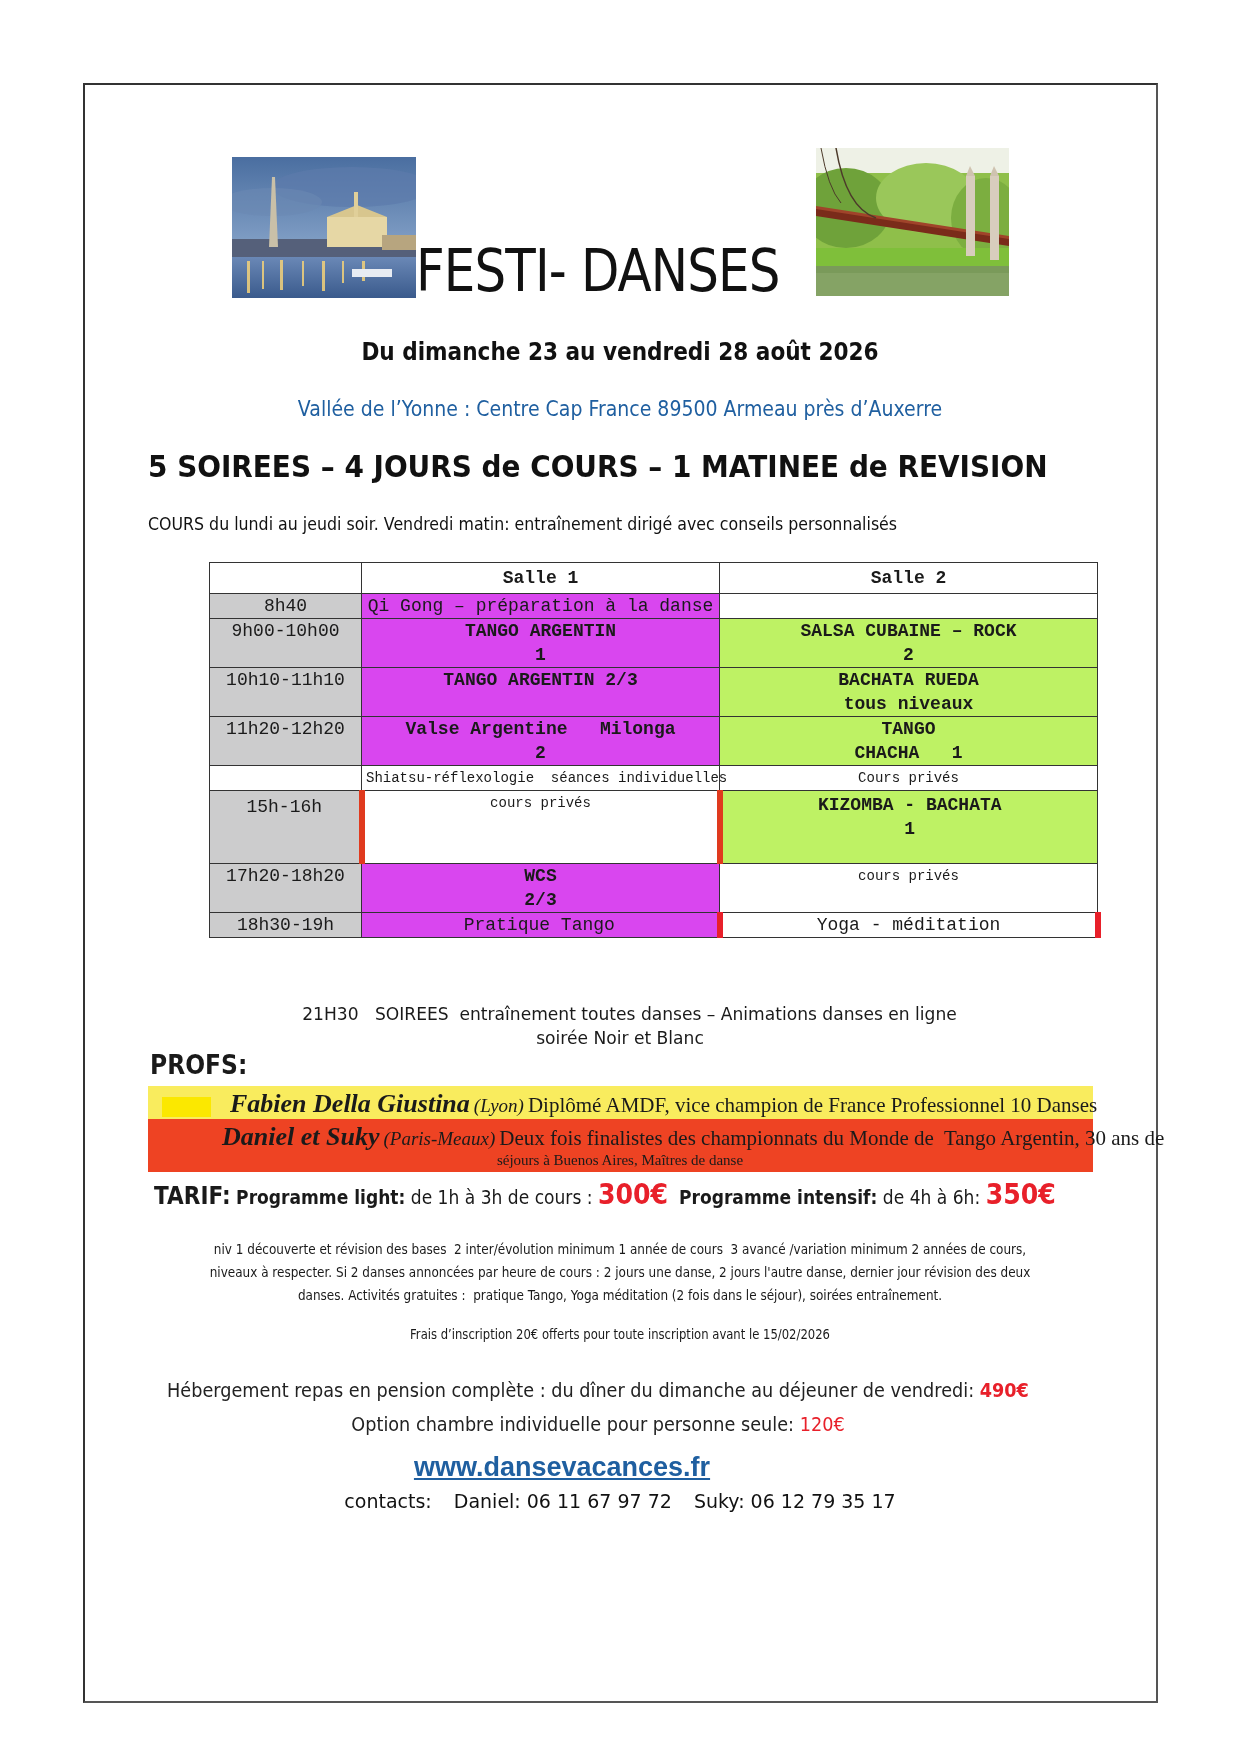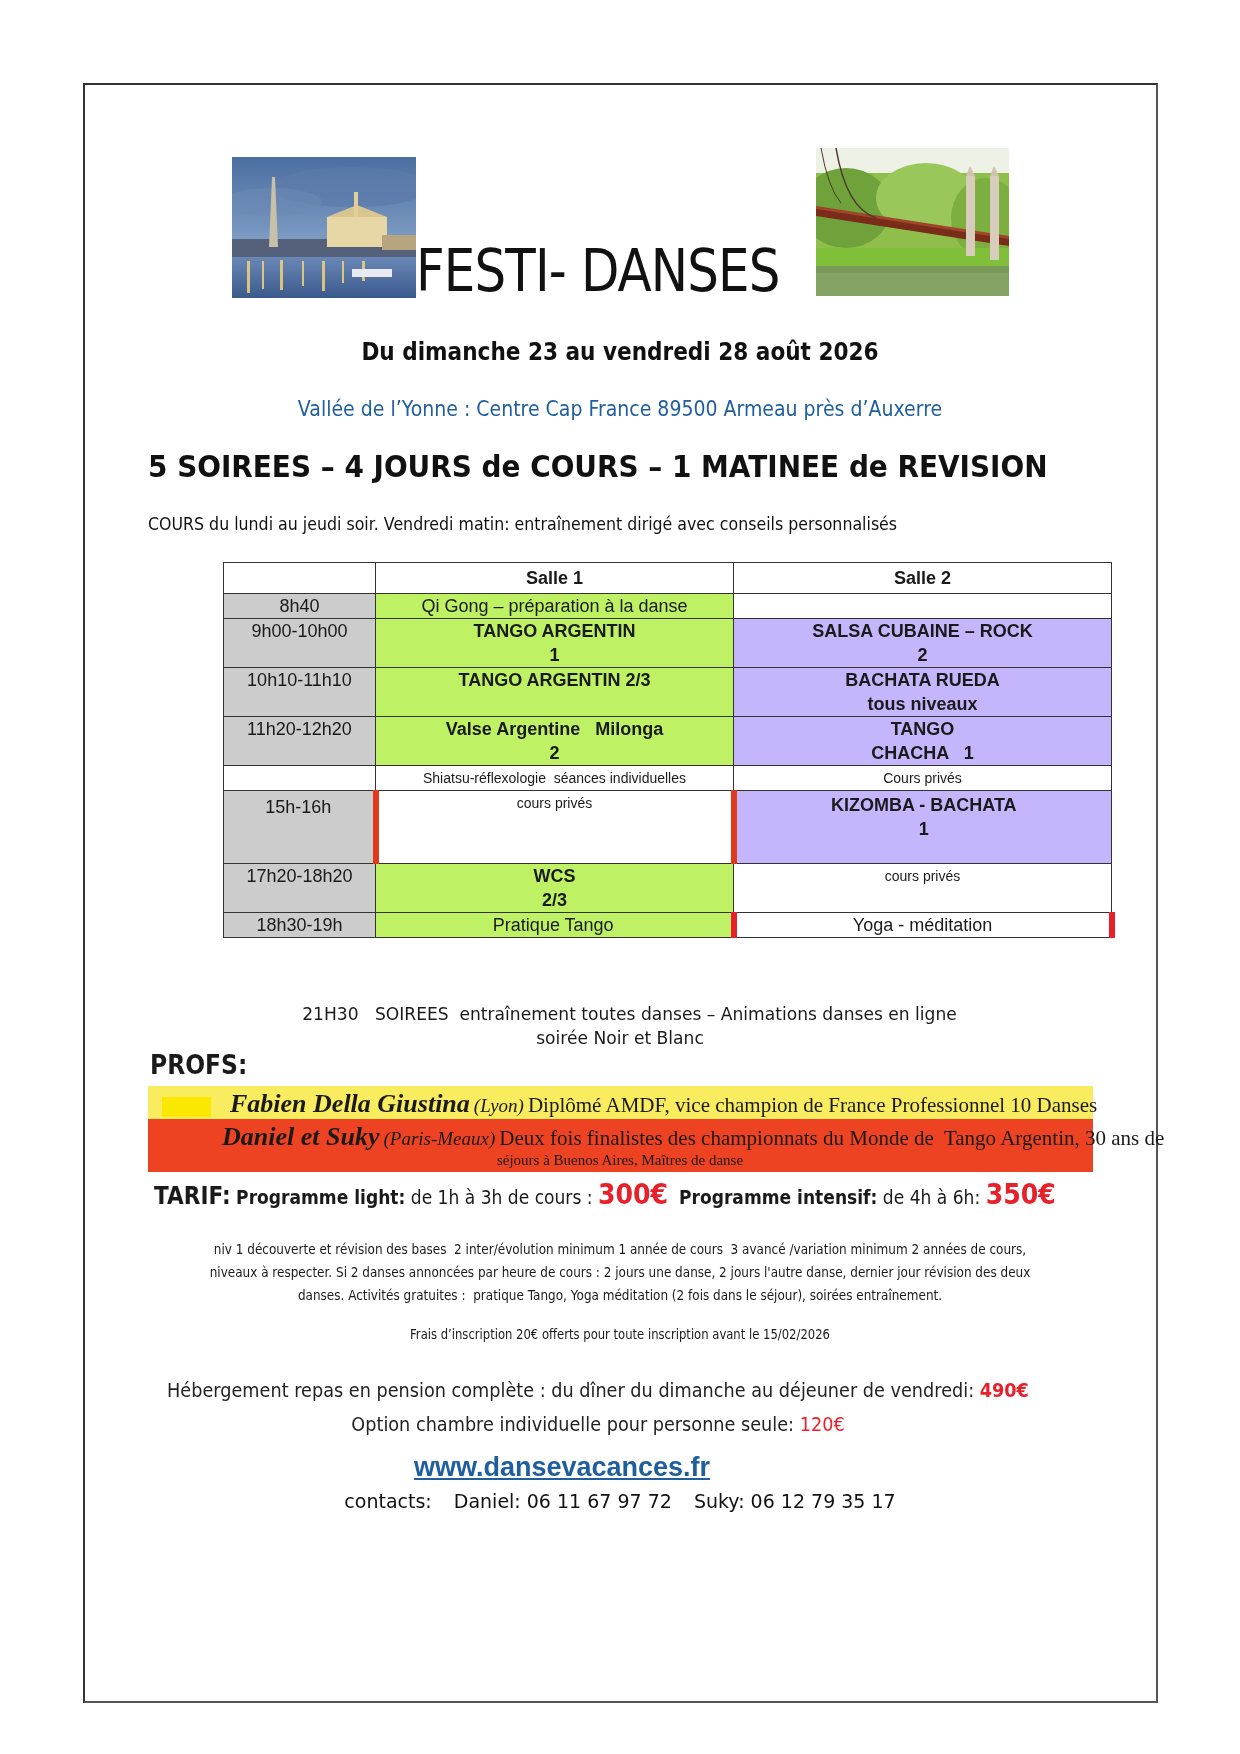--- a/index.html
+++ b/index.html
@@ -22,29 +22,29 @@
            transform: scaleX(0.9); color: #111; }
   .location { position: absolute; left: 0; width: 1240px; top: 396px; text-align: center;
               font-size: 22px; color: #1f5fa0; font-family: "DejaVu Sans", sans-serif; transform: scaleX(0.86); }
   .headline { position: absolute; left: 148px; top: 448px; font-size: 31px; font-weight: bold;
               font-family: "DejaVu Sans", sans-serif; transform: scaleX(0.9); transform-origin: left top;
               color: #111; white-space: nowrap; }
   .cours-note { position: absolute; left: 148px; top: 514px; font-size: 17px; font-family: "DejaVu Sans", sans-serif;
                 transform: scaleX(0.93); transform-origin: left top; white-space: nowrap; color: #111; }
 
   
-  table.sched { position: absolute; left: 223px; top: 562px; width: 888px; border-collapse: collapse;
-                font-family: Liberation Sans, sans-serif; font-size: 18px; color: #1a1a1a; table-layout: fixed; padding-left: 12px; }
+  table.sched { position: absolute; left: 209px; top: 562px; width: 888px; border-collapse: collapse;
+                font-family: Liberation Mono, monospace; font-size: 18px; color: #1a1a1a; table-layout: fixed; padding-left: 12px; }
   table.sched td, table.sched th { border: 1.5px solid #333; text-align: center; vertical-align: top;
                                    padding: 0 4px; line-height: 24px; }
   table.sched th { font-weight: bold; background: #fff; height: 30px; vertical-align: middle; }
   .c-time { width: 150px; background: #cccccd; }
   .c-time-empty { background: #fff; }
-  .orange { background: #bef264; }
-  .yellow { background: #c4b5fd; }
+  .orange { background: #d946ef; }
+  .yellow { background: #bef264; }
   .white { background: #fff; }
   .bold { font-weight: bold; }
   .small { font-size: 14px; line-height: 20px; }
   .tall { height: 68px; }
   .redline-left { border-left: 6px solid #e03a1e !important; }
   .redline-right { border-right: 6px solid #e03a1e !important; }
   .redbar-left { border-left: 6px solid #e8202a !important; }
   .redbar-right { border-right: 6px solid #e8202a !important; }
 
   .soirees { position: absolute; left: 0; width: 1240px; top: 1002px; text-align: center;

